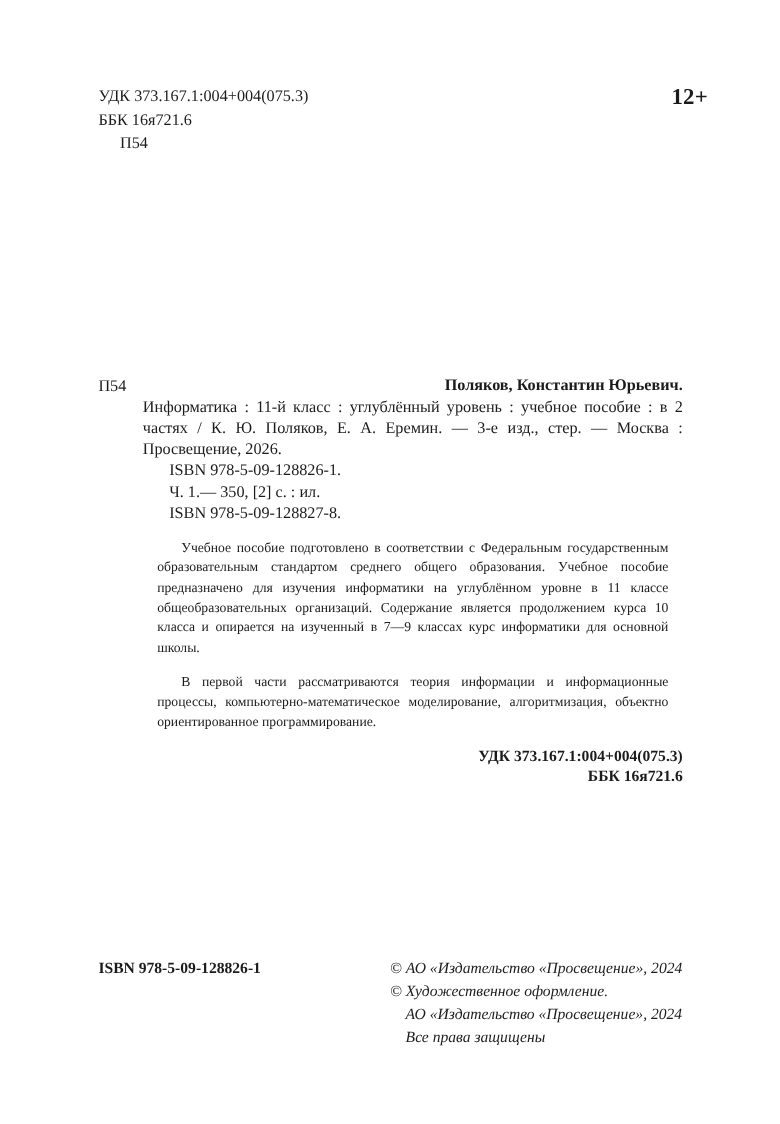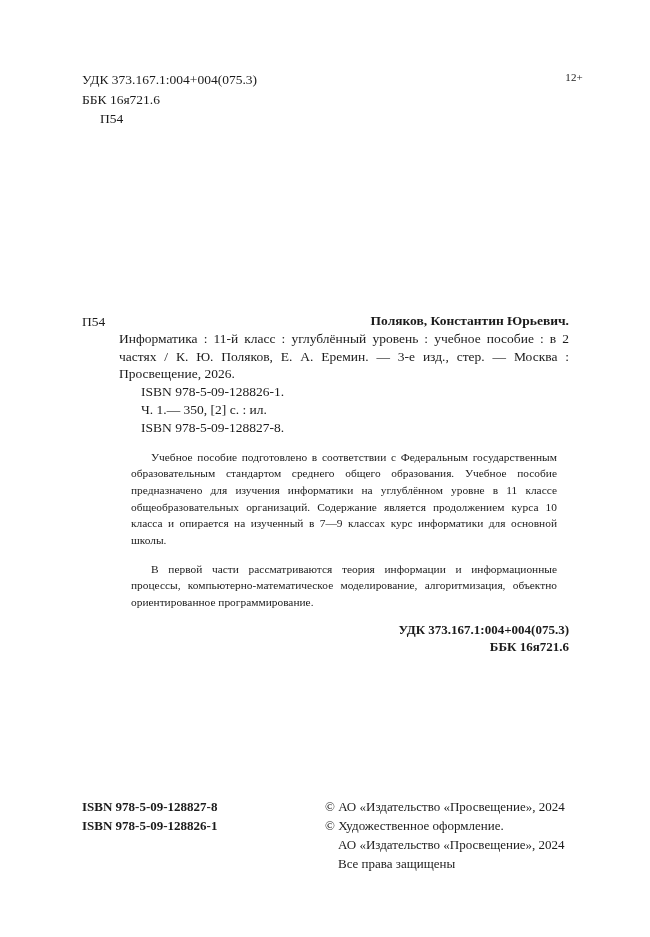--- a/index.html
+++ b/index.html
@@ -32,24 +32,24 @@
   }
   .top-block .line {
     white-space: pre;
   }
   .top-block .indent-1 {
     padding-left: 18px;
   }
 
   .age-mark {
     position: absolute;
-    right: 67px;
+    right: 60px;
     top: 71px;
-    font-size: 11px;
-    font-weight: normal;
+    font-size: 19px;
+    font-weight: bold;
     letter-spacing: .2px;
   }
 
   
   .record {
     position: absolute;
     left: 82px;
     top: 312px;
     width: 487px;
   }
@@ -117,20 +117,21 @@
   .footer-left {
     font-size: 13px;
     font-weight: bold;
     line-height: 1.45;
   }
   .footer-right {
     font-size: 13px;
     line-height: 1.45;
     margin-left: 10px;
     width: 265px;
+    font-style: italic;
   }
   .footer-right .cline {
     white-space: nowrap;
   }
   .footer-right .indent {
     padding-left: 13px;
   }
 </style>
 </head>
 <body>
@@ -163,21 +164,20 @@
     </div>
 
     <div class="record-codes">
       <div>УДК 373.167.1:004+004(075.3)</div>
       <div>ББК 16я721.6</div>
     </div>
   </div>
 
   <div class="footer">
     <div class="footer-left">
-      <div>ISBN 978-5-09-128827-8</div>
       <div>ISBN 978-5-09-128826-1</div>
     </div>
     <div class="footer-right">
       <div class="cline">© АО «Издательство «Просвещение», 2024</div>
       <div class="cline">© Художественное оформление.</div>
       <div class="cline indent">АО «Издательство «Просвещение», 2024</div>
       <div class="cline indent">Все права защищены</div>
     </div>
   </div>
 

